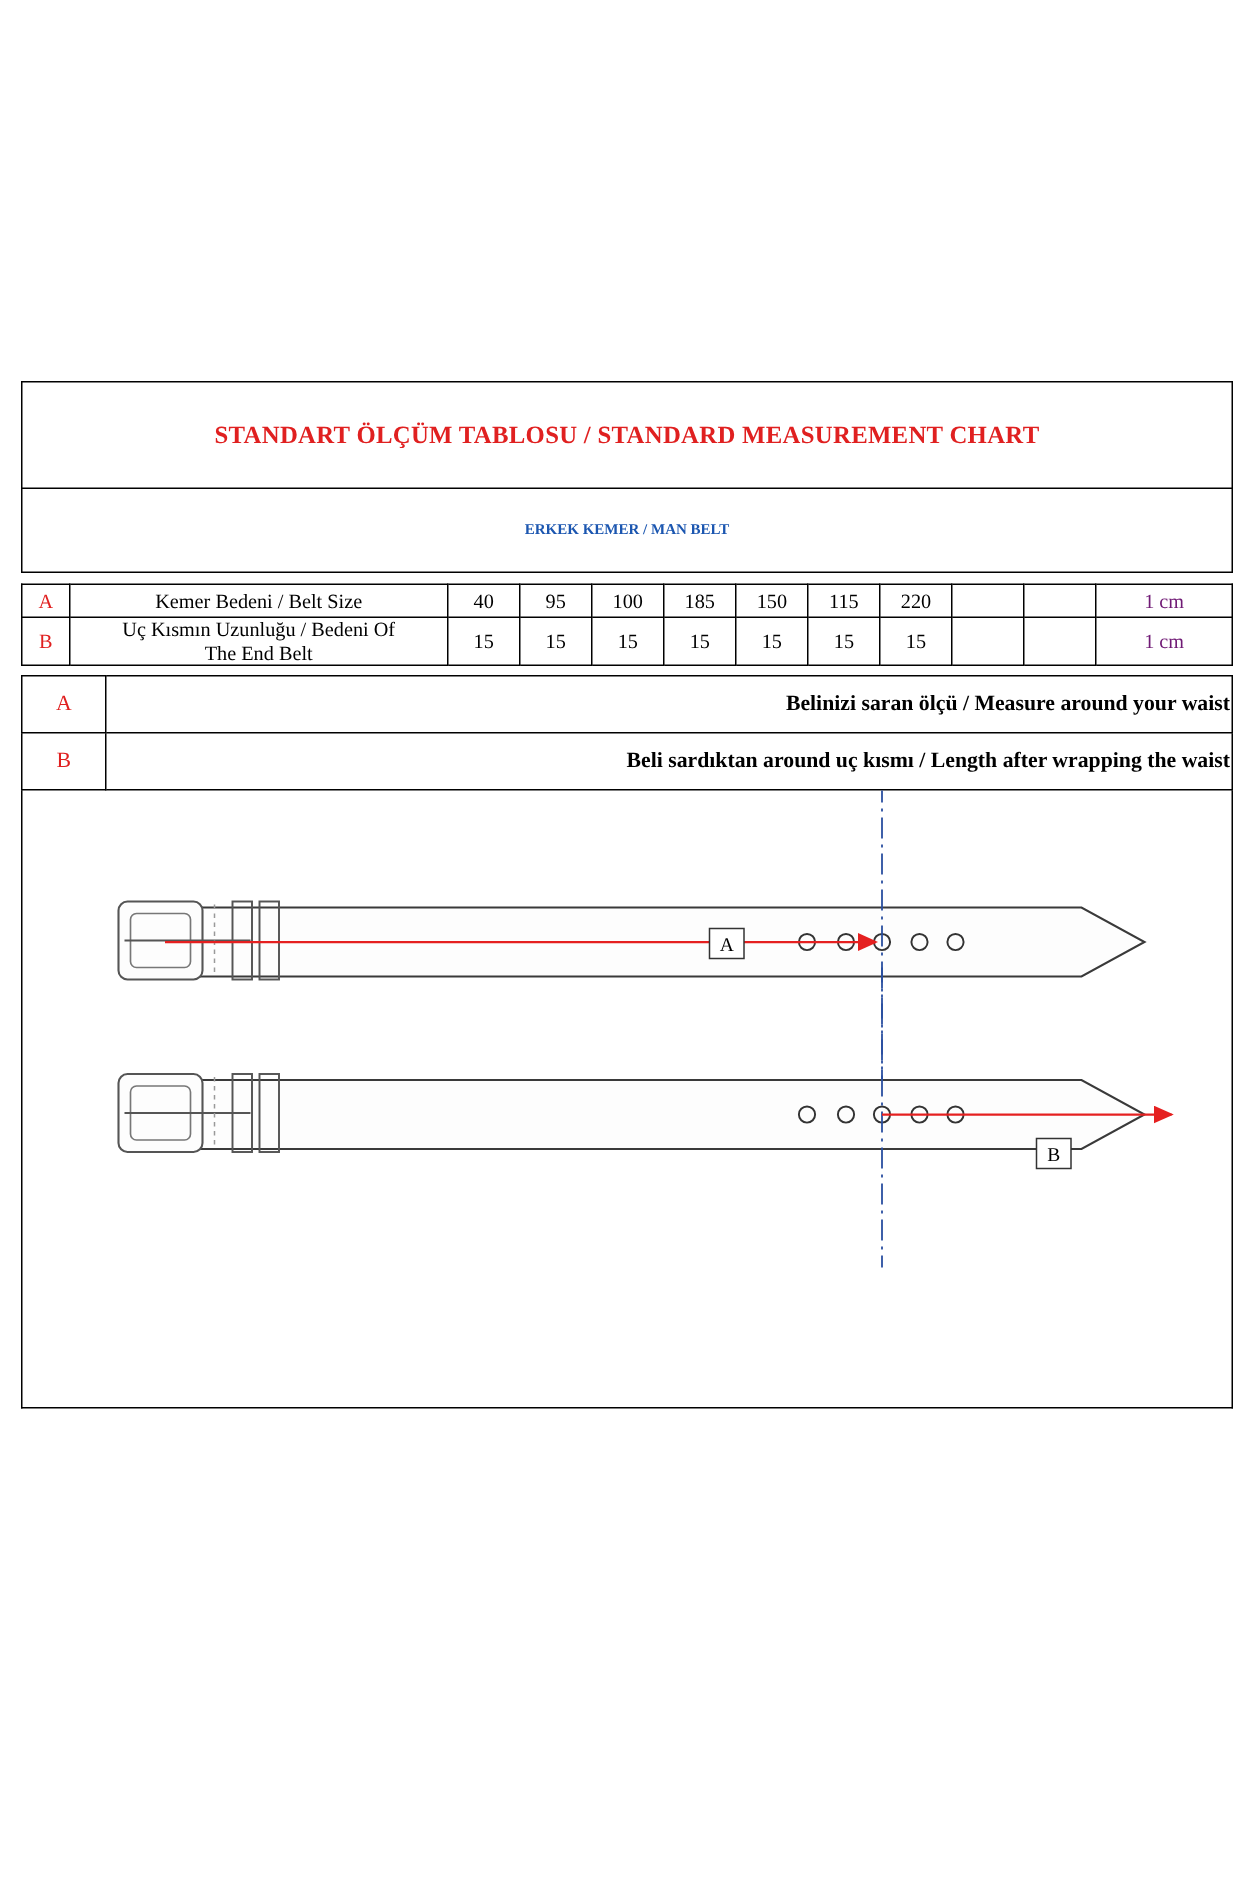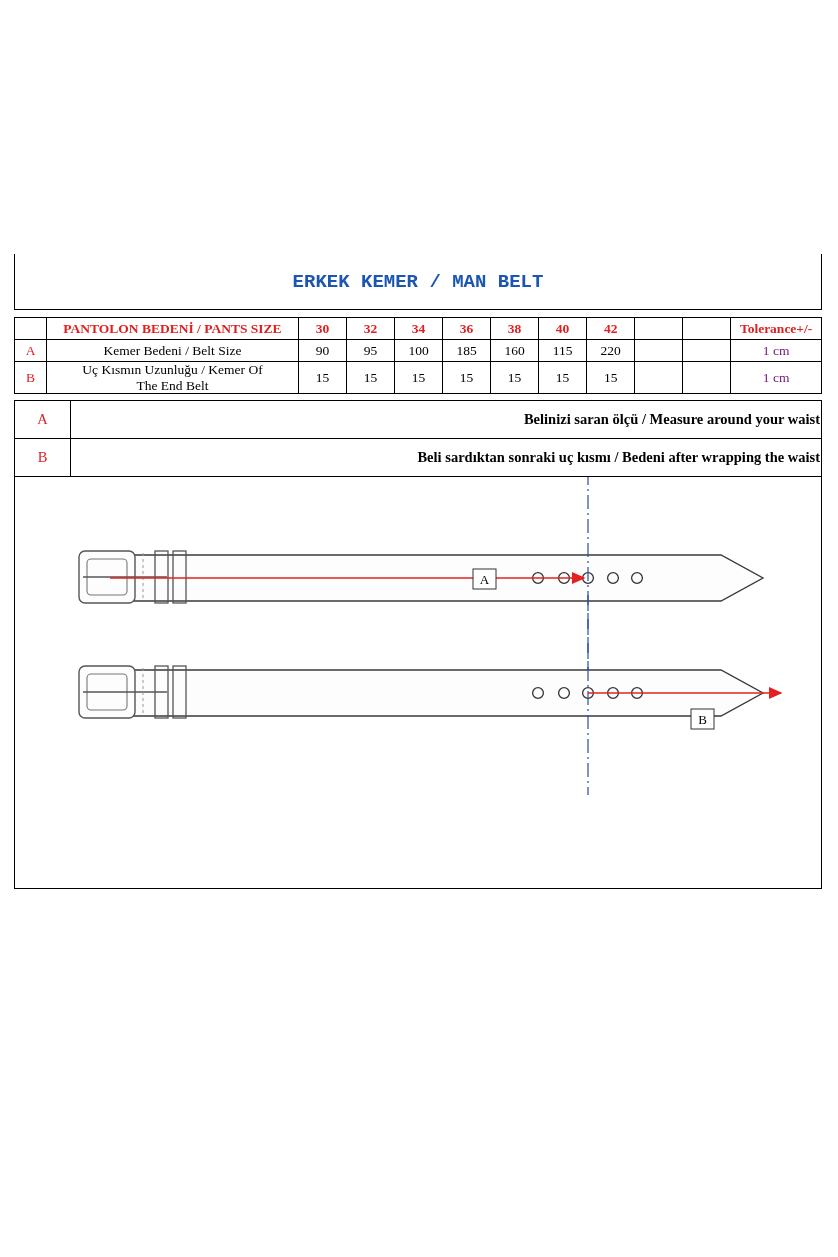--- a/index.html
+++ b/index.html
@@ -44,23 +44,22 @@
     border-top: none;
     height: 56px;
     display: flex;
     align-items: center;
     justify-content: center;
     box-sizing: border-box;
   }
   .subtitle-box .subtitle-text {
     color: #1b56b0;
     font-weight: bold;
-    font-size: 19px;
-    text-align: center;
-    font-family: Liberation Mono, monospace;
+    font-size: 10px;
+    text-align: center;
   }
 
   
   table.meas {
     border-collapse: collapse;
     width: 808px;
     table-layout: fixed;
     margin-top: 7px;
   }
   table.meas td {
@@ -140,61 +139,50 @@
     position: absolute;
     left: 0;
     top: 0;
   }
 </style>
 </head>
 <body>
 
 <div class="sheet">
 
+  <div class="title-box">
+    <div class="title-text">STANDART ÖLÇÜM TABLOSU / STANDARD MEASUREMENT CHART</div>
+  </div>
 
   <div class="subtitle-box">
     <div class="subtitle-text">ERKEK KEMER / MAN BELT</div>
   </div>
 
   <table class="meas">
     <tbody>
-      <tr class="header-row">
-        <td class="rowlabel"></td>
-        <td class="desc">PANTOLON BEDENİ / PANTS SIZE</td>
-        <td class="size-col">30</td>
-        <td class="size-col">32</td>
-        <td class="size-col">34</td>
-        <td class="size-col">36</td>
-        <td class="size-col">38</td>
-        <td class="size-col">40</td>
-        <td class="size-col">42</td>
-        <td class="blank-col"></td>
-        <td class="blank-col"></td>
-        <td class="tol-col">Tolerance+/-</td>
-      </tr>
 
       <tr>
         <td class="rowlabel">A</td>
         <td class="desc">Kemer Bedeni / Belt Size</td>
-        <td class="size-col">90</td>
+        <td class="size-col">40</td>
         <td class="size-col">95</td>
         <td class="size-col">100</td>
         <td class="size-col">185</td>
-        <td class="size-col">160</td>
+        <td class="size-col">150</td>
         <td class="size-col">115</td>
         <td class="size-col">220</td>
         <td class="blank-col"></td>
         <td class="blank-col"></td>
         <td class="tol-col">1 cm</td>
       </tr>
 
       <tr>
         <td class="rowlabel tall">B</td>
         <td class="two-line tall">
-          <span>Uç Kısmın Uzunluğu / Kemer Of</span><br>
+          <span>Uç Kısmın Uzunluğu / Bedeni Of</span><br>
           <span>The End Belt</span>
         </td>
         <td class="size-col tall">15</td>
         <td class="size-col tall">15</td>
         <td class="size-col tall">15</td>
         <td class="size-col tall">15</td>
         <td class="size-col tall">15</td>
         <td class="size-col tall">15</td>
         <td class="size-col tall">15</td>
         <td class="blank-col tall"></td>
@@ -205,21 +193,21 @@
   </table>
 
   <table class="notes">
     <tbody>
       <tr>
         <td class="n-label">A</td>
         <td class="n-text">Belinizi saran ölçü / Measure around your waist</td>
       </tr>
       <tr>
         <td class="n-label">B</td>
-        <td class="n-text">Beli sardıktan sonraki uç kısmı / Bedeni after wrapping the waist</td>
+        <td class="n-text">Beli sardıktan around uç kısmı / Length after wrapping the waist</td>
       </tr>
     </tbody>
   </table>
 
   <div class="illus">
     <svg width="806" height="410" viewBox="0 0 806 410">
 
       <defs>
         <marker id="arrR" markerWidth="9" markerHeight="8" refX="8" refY="4" orient="auto">
           <path d="M0,0 L9,4 L0,8 z" fill="#e52020"></path>

